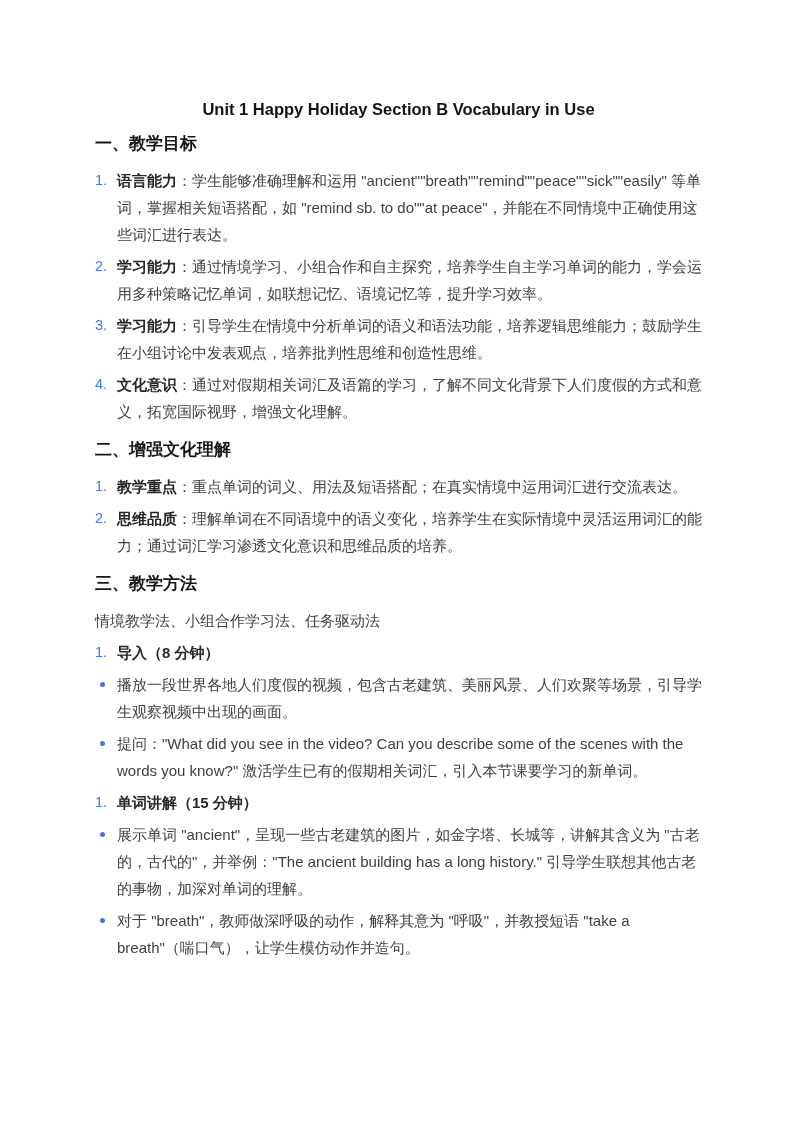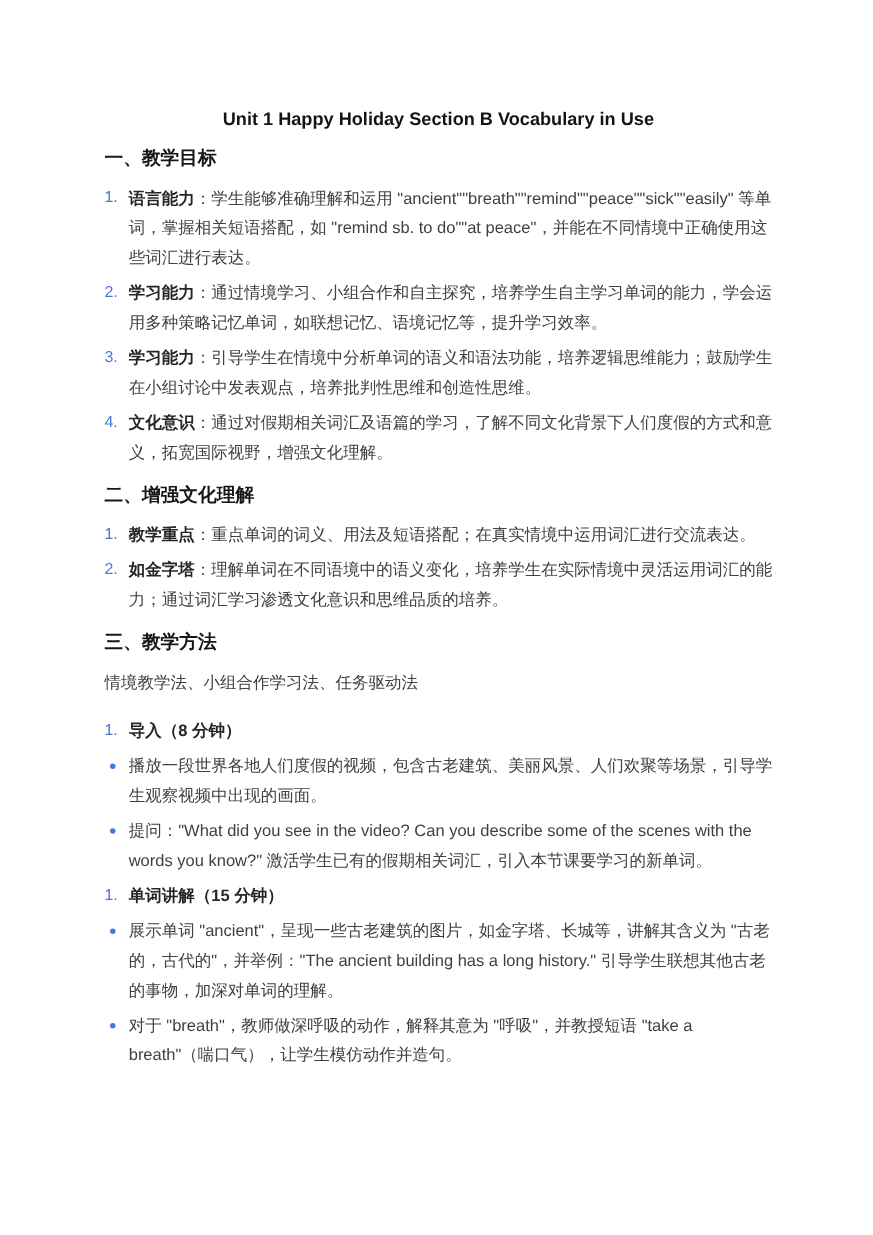--- a/index.html
+++ b/index.html
@@ -32,21 +32,21 @@
     font-size:14.5px;
   }
   .dotbox { flex:0 0 22px; position:relative; }
   .dot {
     position:absolute; left:5px; top:11px;
     width:5px; height:5px; border-radius:50%;
     background:#4678d8;
   }
   .content { flex:1; min-width:0; }
   .content b, .content .lbl { font-weight:700; color:#262626; }
-  .para { margin:0 0 17px 0; }
+  .para { margin:0 0 5px 0; }
 </style>
 </head>
 <body>
 
 <div class="page">
 
   <div class="doc-title">Unit 1 Happy Holiday Section B Vocabulary in Use</div>
 
   <div class="heading">一、教学目标</div>
 
@@ -68,21 +68,21 @@
   </div>
 
   <div class="heading">二、增强文化理解</div>
 
   <div class="li">
     <span class="num">1.</span>
     <span class="content"><b>教学重点</b><span>：重点单词的词义、用法及短语搭配；在真实情境中运用词汇进行交流表达。</span></span>
   </div>
   <div class="li">
     <span class="num">2.</span>
-    <span class="content"><b>如金字塔</b><span>：理解单词在不同语境中的语义变化，培养学生在实际情境中灵活运用词汇的能力；通过词汇学习渗透文化意识和思维品质的培养。</span></span>
+    <span class="content"><b>思维品质</b><span>：理解单词在不同语境中的语义变化，培养学生在实际情境中灵活运用词汇的能力；通过词汇学习渗透文化意识和思维品质的培养。</span></span>
   </div>
 
   <div class="heading">三、教学方法</div>
   <div class="para">情境教学法、小组合作学习法、任务驱动法</div>
 
 
   <div class="li">
     <span class="num">1.</span>
     <span class="content"><b>导入（8 分钟）</b></span>
   </div>

